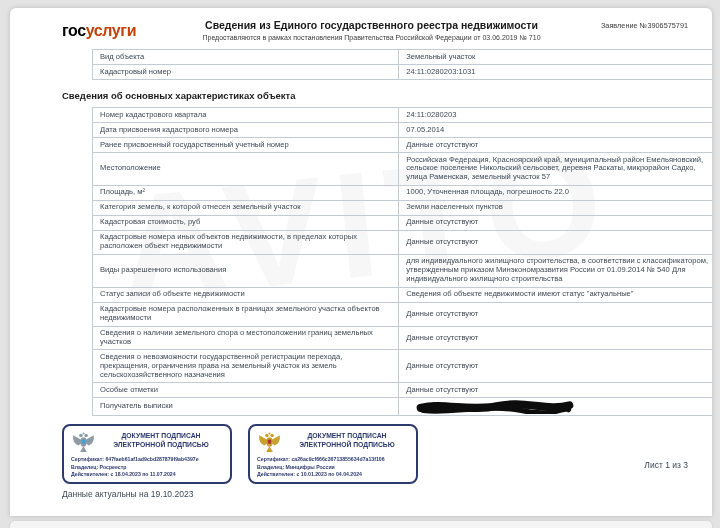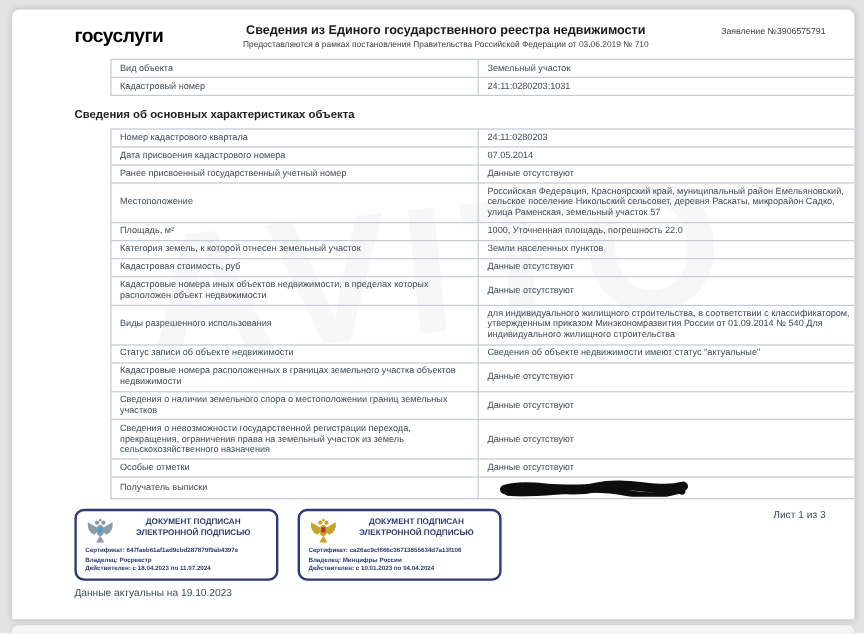--- a/index.html
+++ b/index.html
@@ -25,40 +25,40 @@
   .doc-title { font-size:10.5px; font-weight:bold; color:#1a1a1a; }
   .doc-subtitle { font-size:7px; color:#3c3c3c; margin-top:3px; }
   .application { font-size:7.3px; color:#3c3c3c; padding-top:3px; margin-left:8px; white-space:nowrap; }
   .tbl { position:relative; z-index:1; width:100%; border-collapse:collapse; table-layout:fixed;margin-left:30px; }
   .tbl td { border:1px solid #c4cbd4; font-size:7.6px; line-height:1.18; padding:2.5px 7px;
             color:#3e4956; vertical-align:middle; overflow:hidden; }
   .tbl td.lbl { width:49%; }
   .tbl tr { height:15px; }
   .section-title { position:relative; z-index:1; font-size:9.5px; font-weight:bold; color:#1e1e1e; margin:10px 0 6px; }
   .scribble { display:block; width:178px; height:14px; margin:-1px 0; }
-  .bottom-row { position:relative; z-index:1; display:flex; align-items:flex-start; margin-top:8px; }
+  .bottom-row { position:relative; z-index:1; display:flex; align-items:flex-end; margin-top:8px; }
   .stamps { display:flex; gap:16px; }
   .stamp { width:170px; min-height:58px; border:2px solid #2c3a6e; border-radius:8px;
            padding:4px 7px 4px; color:#2c3a6e; background:#fff; }
   .stamp-top { display:flex; align-items:flex-start; }
   .emblem { width:25px; height:23px; flex-shrink:0; margin-top:1px; }
   .stamp-title { flex:1; font-size:6.8px; font-weight:bold; text-align:center; line-height:1.25; padding:2px 0 0 3px; }
   .stamp-lines { font-size:5.2px; line-height:1.4; margin-top:2px; font-weight:bold; }
   .sheet { margin-left:auto; font-size:8.5px; color:#3e4956; padding-bottom:14px; }
   .actuality { position:relative; z-index:1; text-align:left; font-size:8.5px; color:#3e4956; margin-top:5px; }
 </style>
 </head>
 <body>
 
 <div class="canvas">
   <div class="page">
     <div class="watermark">AVITO</div>
 
     <div class="header">
-      <div class="logo"><span style="color: #000000;">гос</span><span style="color: #000000;">услуги</span></div>
+      <div class="logo"><span style="color: #000000;">гос</span><span style="color: #c2410c;">услуги</span></div>
       <div class="titleblock">
         <div class="doc-title">Сведения из Единого государственного реестра недвижимости</div>
         <div class="doc-subtitle">Предоставляются в рамках постановления Правительства Российской Федерации от 03.06.2019 № 710</div>
       </div>
       <div class="application">Заявление №3906575791</div>
     </div>
 
     <table class="tbl">
         <tbody id="tbody-object">
           <tr>

